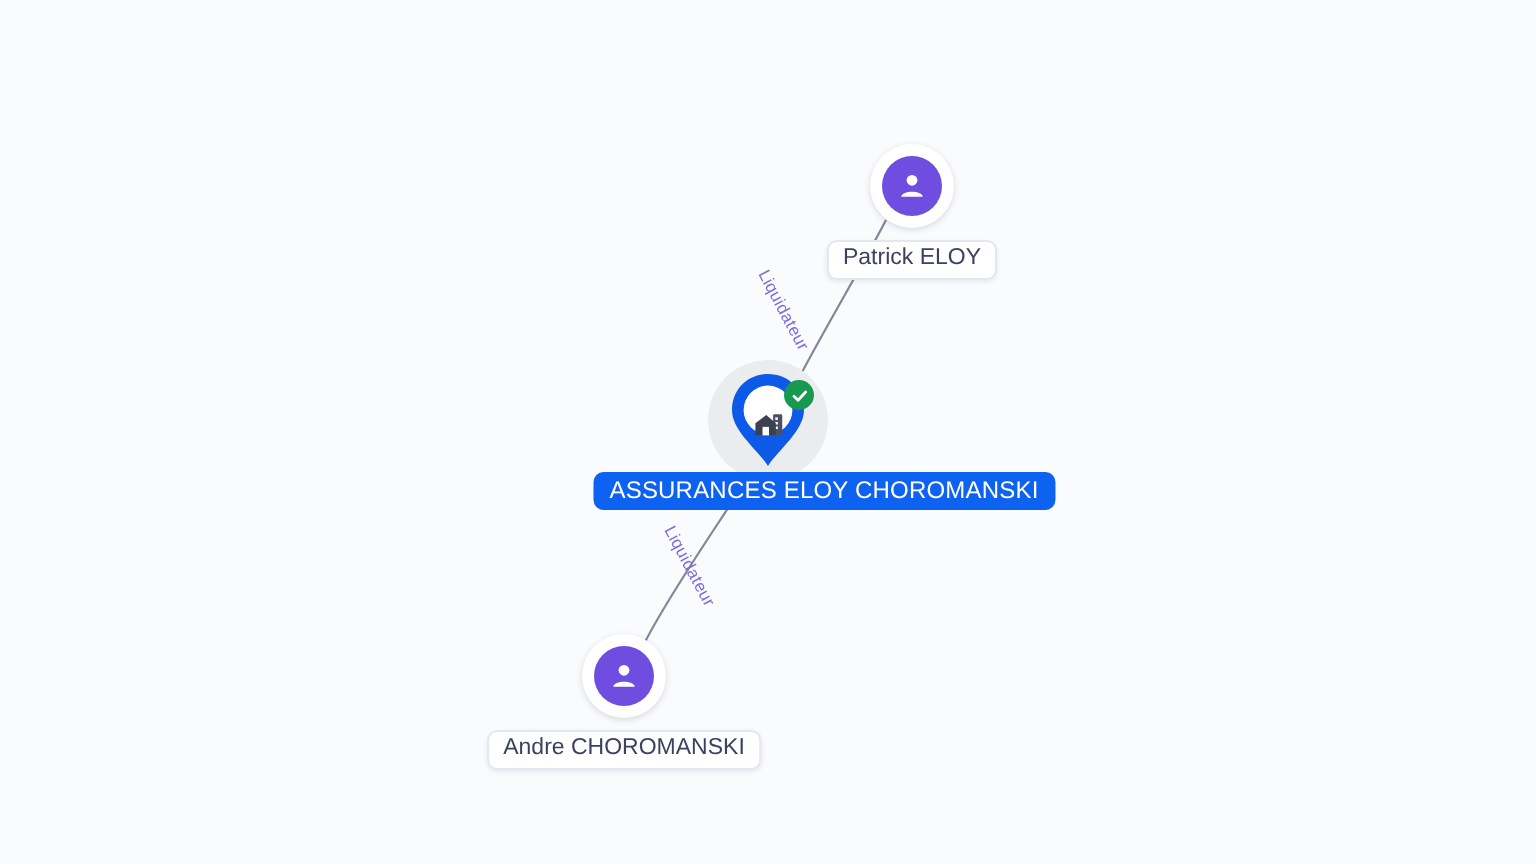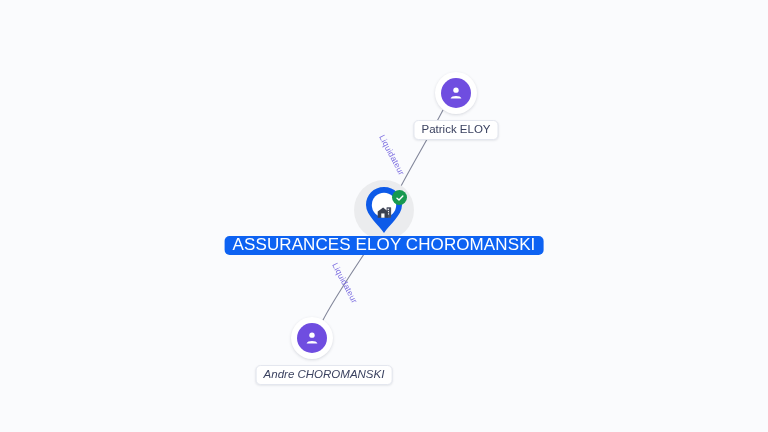--- a/index.html
+++ b/index.html
@@ -109,25 +109,26 @@
     justify-content: center;
   }
   .check-badge svg { display: block; }
 
   .company-label {
     position: absolute;
     transform: translateX(-50%);
     background: #0d62f2;
     border-radius: 5px;
     padding: 2px 8px 3px 8px;
-    font-size: 17px;
+    font-size: 12px;
     line-height: 14px;
     color: #ffffff;
     white-space: nowrap;
     letter-spacing: 0.1px;
+    margin-left: 28px;
   }
 
   
   .edge-label {
     position: absolute;
     font-size: 8.5px;
     line-height: 10px;
     color: #7b6ce0;
     white-space: nowrap;
     transform-origin: center center;
@@ -169,21 +170,21 @@
 
   <div class="person-node" style="left:312px; top:338px;">
     <div class="person-halo"></div>
     <div class="person-disc">
       <svg width="18" height="18" viewBox="0 0 24 24" aria-hidden="true">
         <circle cx="12" cy="8.2" r="3.6" fill="#ffffff"></circle>
         <path d="M 4.8 19.2 C 5.4 14.8, 18.6 14.8, 19.2 19.2 Z" fill="#ffffff"></path>
       </svg>
     </div>
   </div>
-  <div class="person-label" style="left:324px; top:353px;font-style:italic;">Andre CHOROMANSKI</div>
+  <div class="person-label" style="left:312px; top:353px;">Andre CHOROMANSKI</div>
 
   <div class="company-node" style="left:384px; top:210px;">
     <div class="company-halo"></div>
     <div class="pin-wrap">
       <svg width="42" height="50" viewBox="0 0 42 50" aria-hidden="true">
         <path d="M 21 2 C 31.5 2, 39 10, 39 20 C 39 30.5, 26 40, 21 48
                  C 16 40, 3 30.5, 3 20 C 3 10, 10.5 2, 21 2 Z" fill="#0d5ae8"></path>
         <circle cx="21" cy="20" r="12.2" fill="#ffffff"></circle>
       </svg>
     </div>

